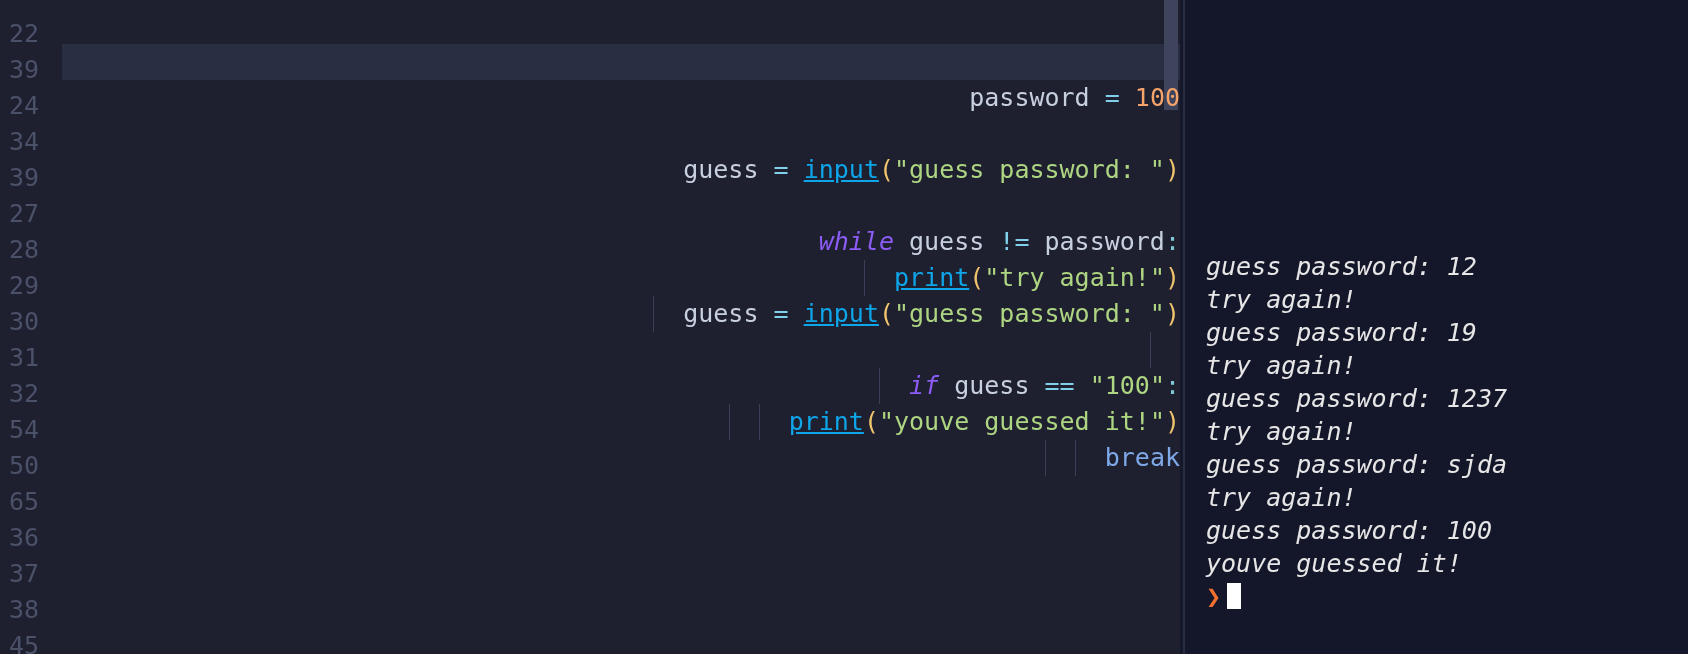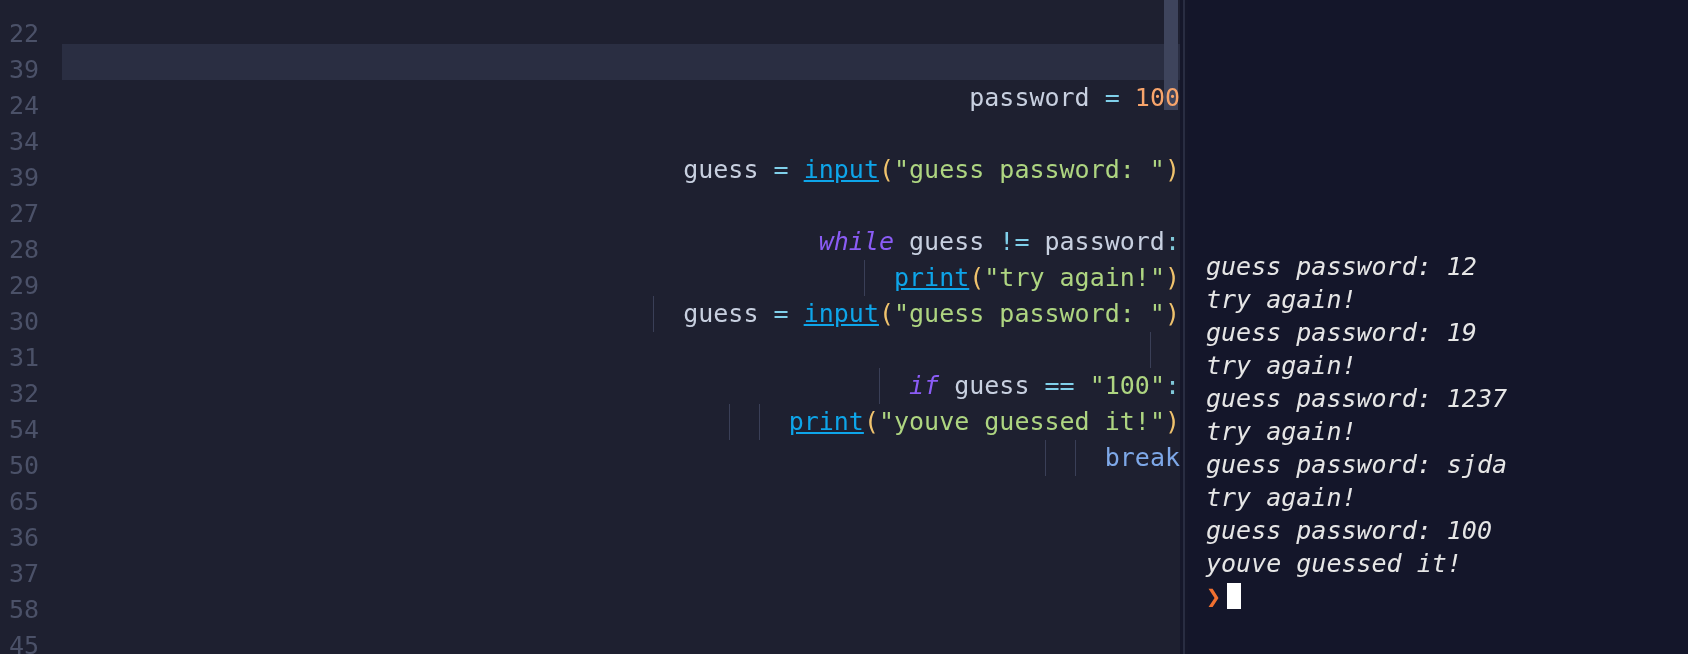--- a/index.html
+++ b/index.html
@@ -132,21 +132,21 @@
         <div class="ln">28</div>
         <div class="ln">29</div>
         <div class="ln">30</div>
         <div class="ln">31</div>
         <div class="ln">32</div>
         <div class="ln">54</div>
         <div class="ln">50</div>
         <div class="ln">65</div>
         <div class="ln">36</div>
         <div class="ln">37</div>
-        <div class="ln">58</div>
+        <div class="ln">38</div>
         <div class="ln">45</div>
       </div>
     <div class="code" id="code"><div class="code-line"><span></span></div><div class="code-line"><div class="hl-line"></div><span></span></div><div class="code-line"><span><span class="tk-id">password</span><span> </span><span class="tk-op">=</span><span> </span><span class="tk-num">100</span></span></div><div class="code-line"><span></span></div><div class="code-line"><span><span class="tk-id">guess</span><span> </span><span class="tk-op">=</span><span> </span><span class="tk-fn">input</span><span class="tk-pun">(</span><span class="tk-str">"guess password: "</span><span class="tk-pun">)</span></span></div><div class="code-line"><span></span></div><div class="code-line"><span><span class="tk-kw">while</span><span> </span><span class="tk-id">guess</span><span> </span><span class="tk-op">!=</span><span> </span><span class="tk-id">password</span><span class="tk-col">:</span></span></div><div class="code-line"><span><span style="display: inline-block; width: 30px; height: 36px; border-left: 1px solid rgb(58, 63, 87); vertical-align: top;"></span><span class="tk-fn">print</span><span class="tk-pun">(</span><span class="tk-str">"try again!"</span><span class="tk-pun">)</span></span></div><div class="code-line"><span><span style="display: inline-block; width: 30px; height: 36px; border-left: 1px solid rgb(58, 63, 87); vertical-align: top;"></span><span class="tk-id">guess</span><span> </span><span class="tk-op">=</span><span> </span><span class="tk-fn">input</span><span class="tk-pun">(</span><span class="tk-str">"guess password: "</span><span class="tk-pun">)</span></span></div><div class="code-line"><span><span style="display: inline-block; width: 30px; height: 36px; border-left: 1px solid rgb(58, 63, 87); vertical-align: top;"></span></span></div><div class="code-line"><span><span style="display: inline-block; width: 30px; height: 36px; border-left: 1px solid rgb(58, 63, 87); vertical-align: top;"></span><span class="tk-kw">if</span><span> </span><span class="tk-id">guess</span><span> </span><span class="tk-op">==</span><span> </span><span class="tk-str">"100"</span><span class="tk-col">:</span></span></div><div class="code-line"><span><span style="display: inline-block; width: 30px; height: 36px; border-left: 1px solid rgb(58, 63, 87); vertical-align: top;"></span><span style="display: inline-block; width: 30px; height: 36px; border-left: 1px solid rgb(58, 63, 87); vertical-align: top;"></span><span class="tk-fn">print</span><span class="tk-pun">(</span><span class="tk-str">"youve guessed it!"</span><span class="tk-pun">)</span></span></div><div class="code-line"><span><span style="display: inline-block; width: 30px; height: 36px; border-left: 1px solid rgb(58, 63, 87); vertical-align: top;"></span><span style="display: inline-block; width: 30px; height: 36px; border-left: 1px solid rgb(58, 63, 87); vertical-align: top;"></span><span class="tk-kw2">break</span></span></div><div class="code-line"><span></span></div><div class="code-line"><span></span></div><div class="code-line"><span></span></div><div class="code-line"><span></span></div><div class="code-line"><span></span></div></div>
     <div class="scrollbar-track">
       <div class="scrollbar-thumb"></div>
     </div>
   </div>
 
   <div class="divider">
     <div class="divider-line"></div>

